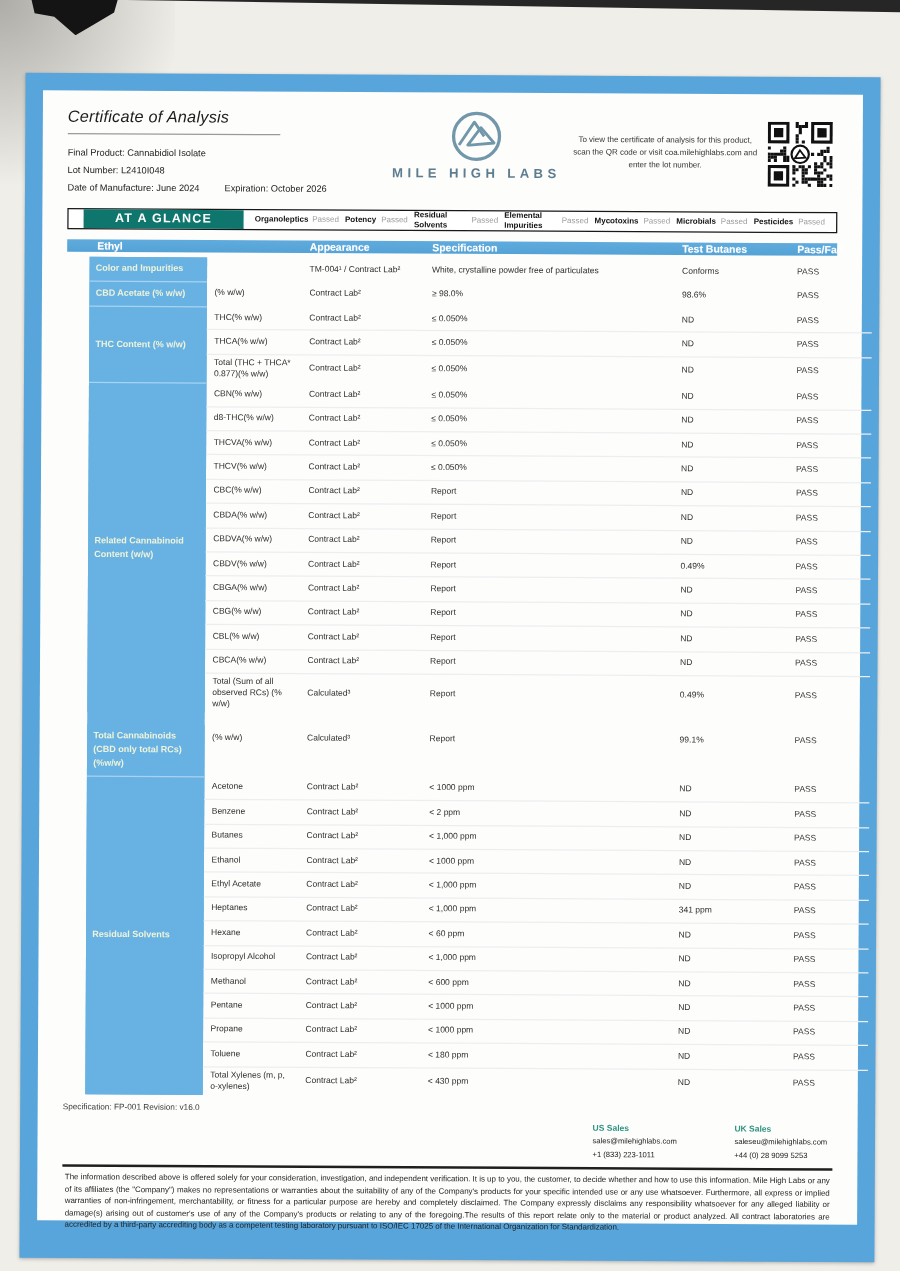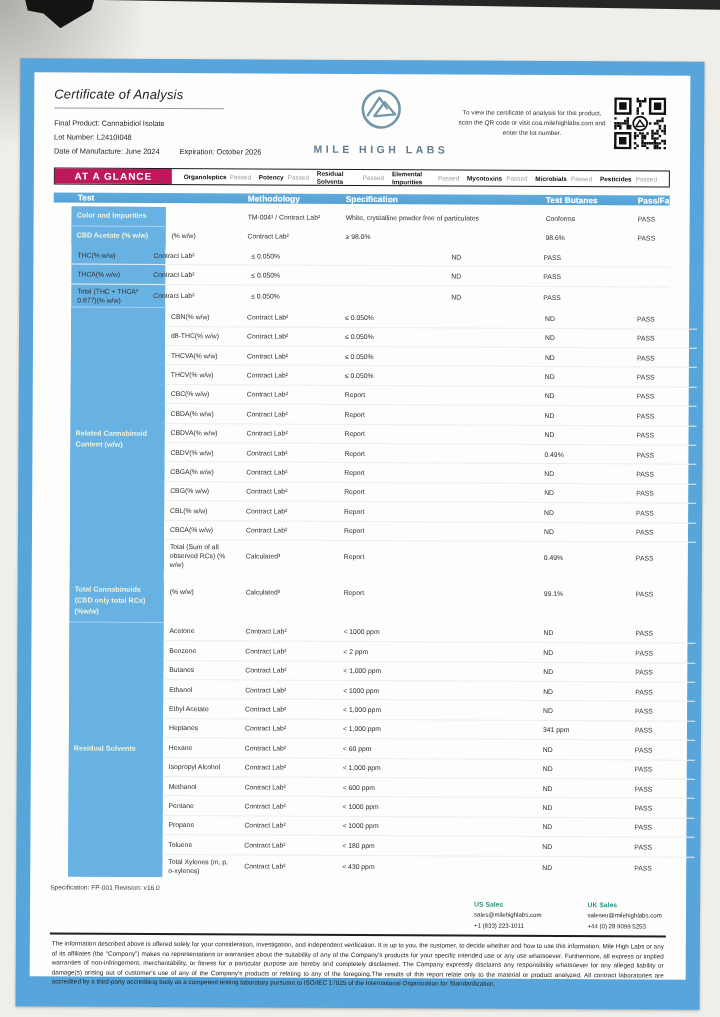--- a/index.html
+++ b/index.html
@@ -25,29 +25,29 @@
 
   
   .hdr { display:flex; align-items:flex-start; }
   .hdr-left { width:250px; }
   .title { font-size:13px; color:#1d1d1d; letter-spacing:.2px; padding-bottom:6px;
     border-bottom:1.5px solid #9a9a9a; display:inline-block; min-width:170px;font-style:italic; }
   .prod-lines { margin-top:8px; font-size:7.4px; color:#222; line-height:1.9; }
   .mfg-row span + span { margin-left:18px; }
   .hdr-logo { flex:1; display:flex; flex-direction:column; align-items:center; padding-top:2px; }
   .logo-circle { width:42px; height:42px; }
-  .brand { margin-top:13px; font-size:10.5px; font-weight:bold; letter-spacing:3.5px; color:#5e7d91; }
+  .brand { margin-top:3px; font-size:10.5px; font-weight:bold; letter-spacing:3.5px; color:#5e7d91; }
   .hdr-right { width:212px; display:flex; align-items:center; gap:8px; padding-top:10px; }
   .qr-text { font-size:6.4px; color:#333; text-align:center; line-height:1.55; width:148px; }
   .qr { width:52px; height:52px; flex:0 0 auto; }
 
   
   .glance { margin-top:9px; border:1.5px solid #181818; height:33px; display:flex; background:#fff; }
-  .glance-badge { background:#be185d; color:#fff; width:117px; display:flex; align-items:center;
-    justify-content:center; font-size:10px; font-weight:bold; letter-spacing:1px; }
+  .glance-badge { background:#0f766e; color:#fff; width:128px; display:flex; align-items:center;
+    justify-content:center; font-size:10px; font-weight:bold; letter-spacing:1px;margin-left:12px; }
   .glance-items { flex:1; display:flex; align-items:center; justify-content:space-evenly; padding:0 4px; }
   .glance-item { display:flex; align-items:center; gap:4px; font-size:6.4px; }
   .glance-item .gi-name { font-weight:bold; color:#111; max-width:42px; line-height:1.15; }
   .glance-item .gi-status { color:#9b9b9b; }
 
   
   .cols { display:grid; grid-template-columns:18px 94px 76px 98px 200px 92px 66px; }
   .band { margin-top:8px; height:29px; background:linear-gradient(#60abdd,#54a2d6);
     color:#fff; font-weight:bold; font-size:8.4px; align-items:center;
     text-shadow:0 0 1px rgba(255,255,255,.4); }
@@ -245,23 +245,23 @@
           </div>
           <div class="glance-item">
             <div class="gi-name">Pesticides</div>
             <div class="gi-status">Passed</div>
           </div>
         </div>
     </div>
 
     <div class="cols band">
       <div></div>
-      <div style="padding-left:6px;">Test</div>
+      <div style="padding-left:6px;">Ethyl</div>
       <div></div>
-      <div style="padding-left:6px;">Methodology</div>
+      <div style="padding-left:6px;">Appearance</div>
       <div style="padding-left:6px;">Specification</div>
       <div style="padding-left:6px;">Test Butanes</div>
       <div style="padding-left:6px;">Pass/Fail</div>
     </div>
 
     <div class="tbody" id="tbody">
         <div class="tgroup">
           <div class="tlabel">Color and Impurities</div>
           <div class="trows">
             <div class="trow">
@@ -279,20 +279,21 @@
             <div class="trow">
               <div class="tcell c-name">(% w/w)</div>
               <div class="tcell c-method">Contract Lab²</div>
               <div class="tcell c-spec">≥ 98.0%</div>
               <div class="tcell c-result">98.6%</div>
               <div class="tcell c-pass">PASS</div>
             </div>
           </div>
         </div>
         <div class="tgroup">
+          <div class="tlabel">THC Content (% w/w)</div>
           <div class="trows">
             <div class="trow">
               <div class="tcell c-name">THC(% w/w)</div>
               <div class="tcell c-method">Contract Lab²</div>
               <div class="tcell c-spec">≤ 0.050%</div>
               <div class="tcell c-result">ND</div>
               <div class="tcell c-pass">PASS</div>
             </div>
             <div class="trow">
               <div class="tcell c-name">THCA(% w/w)</div>

